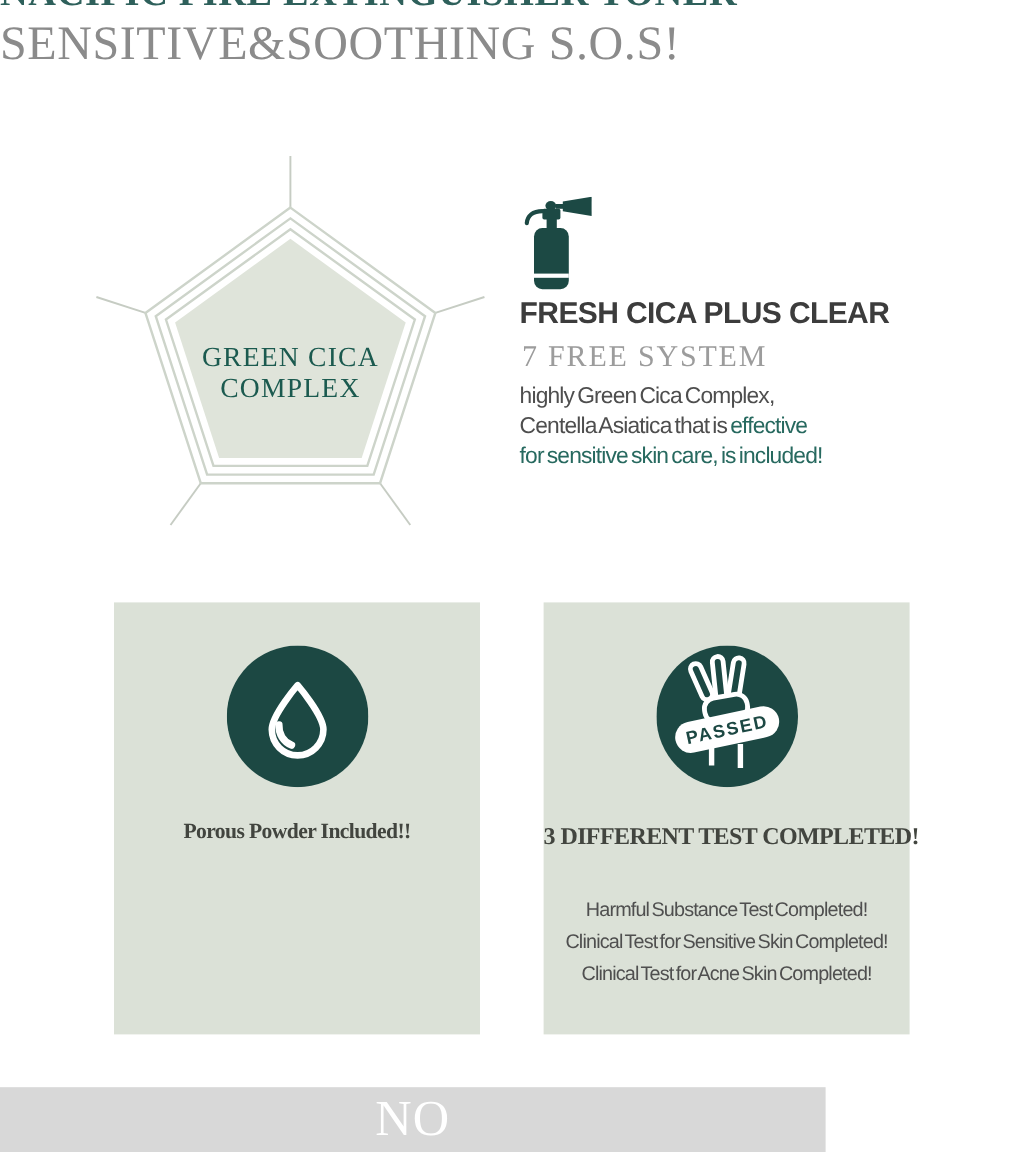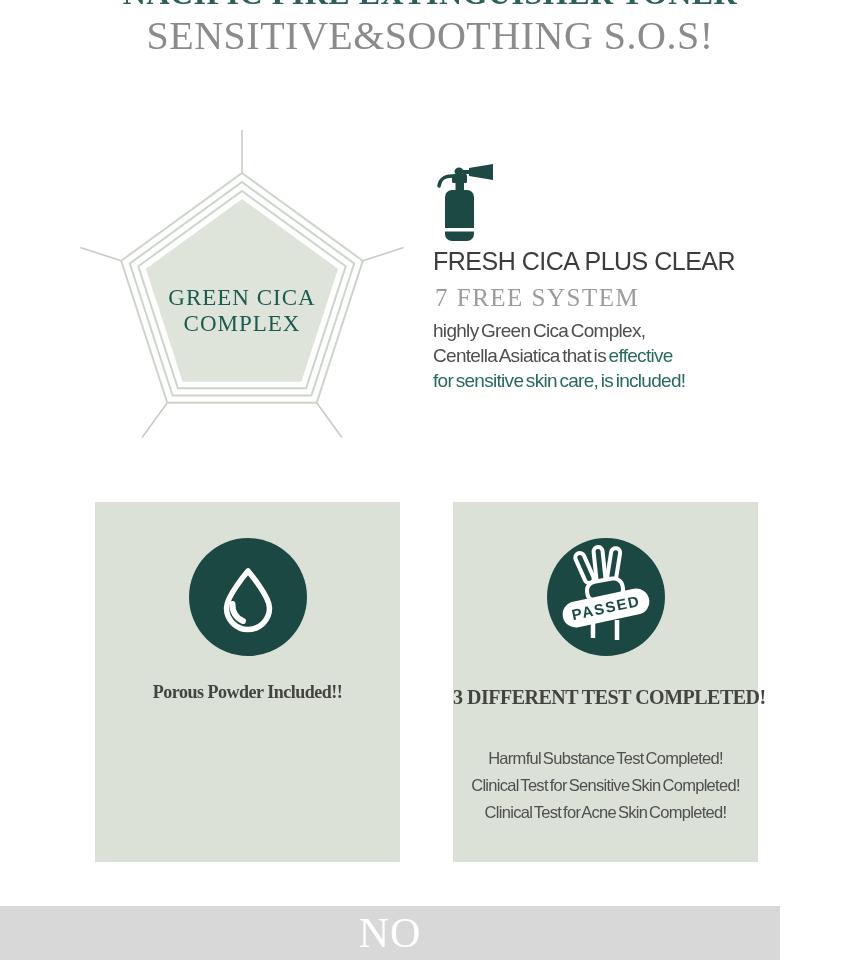--- a/index.html
+++ b/index.html
@@ -3,42 +3,42 @@
 <meta charset="utf-8">
 <style>
   * { margin:0; padding:0; box-sizing:border-box; }
   html,body { background:#ffffff; }
   .page {
     position:relative; width:860px; height:960px; margin:0 auto;
     background:#ffffff; overflow:hidden;
     font-family:"Liberation Sans", sans-serif;
   }
   
-  .header { position:absolute; top:0; left:0; width:860px; text-align:center; }
+  .header { position:absolute; top:0; left:0; width:860px; }
   .header-line1 {
     font-family:"Liberation Serif", serif; font-weight:600;
     font-size:32px; letter-spacing:0.5px; color:#2e605b;
     margin-top:-24px; line-height:34px; white-space:nowrap;
   }
   .header-line2 {
     font-family:"Liberation Serif", serif; font-weight:400;
     font-size:40px; letter-spacing:0.5px; color:#8b8b8b;
     margin-top:4px; line-height:44px; white-space:nowrap;
   }
   
   .radar { position:absolute; left:60px; top:130px; }
   .radar text {
     font-family:"Liberation Serif", serif; font-size:23px;
     letter-spacing:1px; fill:#1b5a4f;
   }
   
   .ext-icon { position:absolute; left:436px; top:164px; }
   .fresh-heading {
     position:absolute; left:433px; top:247px;
-    font-size:25px; font-weight:400; color:#3c3c3c;
+    font-size:25px; font-weight:700; color:#3c3c3c;
     letter-spacing:-0.5px; white-space:nowrap;
   }
   .fresh-sub {
     position:absolute; left:435px; top:284px;
     font-family:Liberation Serif, serif; font-size:25px;
     letter-spacing:1.5px; color:#9c9c9c; white-space:nowrap;
   }
   .fresh-body {
     position:absolute; left:433px; top:318px;
     font-size:19px; line-height:25px; color:#4e4e4e;
@@ -63,21 +63,21 @@
     position:absolute; top:225px; width:100%;
     font-size:19px; line-height:27.5px; color:#4f4f4f;
     letter-spacing:-0.5px; word-spacing:-1px; white-space:nowrap;
   }
   .box-body.small {
     top:243px; font-size:16.5px; line-height:27px;
     letter-spacing:-0.7px; word-spacing:-2px;
   }
   
   .footer-bar {
-    position:absolute; left:0; top:906px; width:780px; height:54px;
+    position:absolute; left:0; top:906px; width:688px; height:54px;
     background:#d8d8d8; text-align:center;
   }
   .footer-label {
     font-family:"Liberation Serif", serif; font-size:42px;
     line-height:54px; color:#ffffff; letter-spacing:1px;
   }
 </style>
 </head>
 <body>
 

